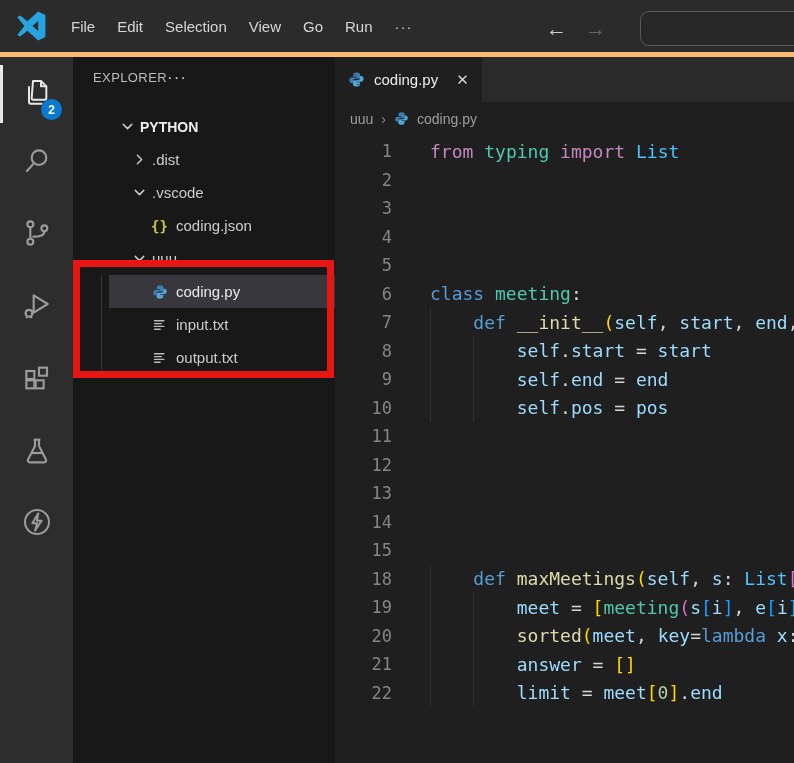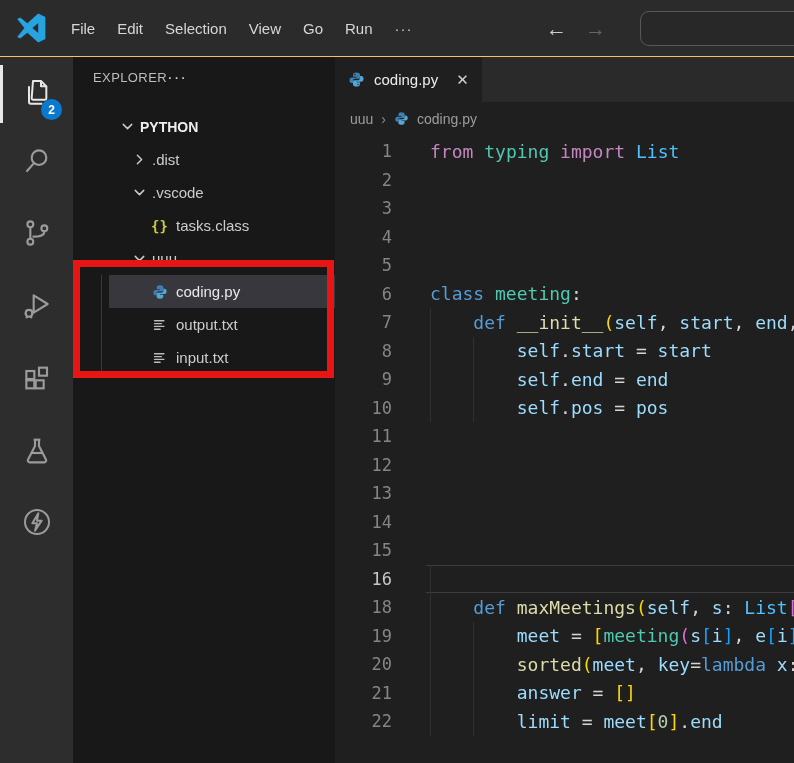--- a/index.html
+++ b/index.html
@@ -4,21 +4,21 @@
 <style>
   * { box-sizing: border-box; }
   html,body { margin:0; padding:0; }
   body {
     width:794px; height:763px; position:relative; overflow:hidden;
     background:#1f1f1f; font-family:"Liberation Sans", sans-serif;
     -webkit-font-smoothing:antialiased;
   }
 
   
-  .titlebar{position:absolute;left:0;top:0;width:794px;height:57px;background:#2b2b2b;border-bottom:1px solid #fdba74;display:flex;align-items:center;}
+  .titlebar{position:absolute;left:0;top:0;width:794px;height:57px;background:#2b2b2b;border-bottom:5px solid #fdba74;display:flex;align-items:center;}
   .vscode-logo{margin-left:16px;width:30px;height:30px;flex:none;}
   .menus{display:flex;margin-left:14px;}
   .menu-item{color:#d6d6d6;font-size:15px;padding:5px 11px;border-radius:5px;white-space:nowrap;}
   .menu-item.more{letter-spacing:1px;color:#cfcfcf;}
   .nav-arrows{position:absolute;left:546px;top:0;height:57px;display:flex;align-items:center;gap:18px;}
   .arrow{font-size:21px;line-height:1;}
   .arrow.back{color:#cccccc;}
   .arrow.fwd{color:#646464;}
   .searchbox{position:absolute;left:640px;top:11px;width:164px;height:35px;background:#282828;border:1px solid #585858;border-radius:9px;}
   .searchbox input{width:100%;height:100%;background:transparent;border:none;outline:none;color:#cccccc;font-size:13px;padding:0 10px;font-family:"Liberation Sans",sans-serif;}
@@ -176,21 +176,21 @@
           <svg viewBox="0 0 24 24" fill="none" stroke="#cccccc" stroke-width="2" stroke-linecap="round" stroke-linejoin="round">
             <polyline points="6 9 12 15 18 9"></polyline>
           </svg>
         </span>
         <span>.vscode</span>
       </div>
       <div class="tree-row file">
         <span class="file-ico">
           <span class="json-braces">{}</span>
         </span>
-        <span>tasks.class</span>
+        <span>coding.json</span>
       </div>
       <div class="tree-row folder">
         <span class="chev">
           <svg viewBox="0 0 24 24" fill="none" stroke="#cccccc" stroke-width="2" stroke-linecap="round" stroke-linejoin="round">
             <polyline points="6 9 12 15 18 9"></polyline>
           </svg>
         </span>
         <span>uuu</span>
       </div>
       <div class="tree-row file selected">
@@ -201,29 +201,29 @@
           </svg>
         </span>
         <span>coding.py</span>
       </div>
       <div class="tree-row file">
         <span class="file-ico">
           <svg width="15" height="15" viewBox="0 0 24 24" stroke="#bcbcbc" stroke-width="2.2" stroke-linecap="round">
             <path d="M4 6 h15 M4 10.5 h11 M4 15 h15 M4 19.5 h9"></path>
           </svg>
         </span>
-        <span>output.txt</span>
+        <span>input.txt</span>
       </div>
       <div class="tree-row file">
         <span class="file-ico">
           <svg width="15" height="15" viewBox="0 0 24 24" stroke="#bcbcbc" stroke-width="2.2" stroke-linecap="round">
             <path d="M4 6 h15 M4 10.5 h11 M4 15 h15 M4 19.5 h9"></path>
           </svg>
         </span>
-        <span>input.txt</span>
+        <span>output.txt</span>
       </div>
     </div>
   <div class="tree-guide"></div>
 </div>
 
 <div class="main">
   <div class="tabstrip">
     <div class="tab">
       <svg class="pyico" viewBox="0 0 24 24">
         <path fill="#3b7fb4" d="M12 2 C9 2 7.2 3.2 7.2 5 v3 h4.8 v1 H5.2 C3.4 9 2 10.6 2 13 s1.4 4 3.2 4 H7 v-3 c0 -1.7 1.4 -3 3 -3 h5 c1.4 0 2 -0.9 2 -2 V5 c0 -1.8 -2 -3 -5 -3 z M9.8 4.1 a1 1 0 1 1 0 2 a1 1 0 0 1 0 -2 z"></path>
@@ -251,21 +251,20 @@
       <div class="code-line"><span class="ln">6</span><span class="code-text"><span style="color: rgb(86, 156, 214);">class</span><span style="color: rgb(212, 212, 212);"> </span><span style="color: rgb(78, 201, 176);">meeting</span><span style="color: rgb(212, 212, 212);">:</span></span></div>
       <div class="code-line"><div class="iguide" style="left: 95px;"></div><span class="ln">7</span><span class="code-text"><span style="color: rgb(212, 212, 212);">    </span><span style="color: rgb(86, 156, 214);">def</span><span style="color: rgb(212, 212, 212);"> </span><span style="color: rgb(220, 220, 170);">__init__</span><span style="color: rgb(255, 215, 0);">(</span><span style="color: rgb(156, 220, 254);">self</span><span style="color: rgb(212, 212, 212);">, </span><span style="color: rgb(156, 220, 254);">start</span><span style="color: rgb(212, 212, 212);">, </span><span style="color: rgb(156, 220, 254);">end</span><span style="color: rgb(212, 212, 212);">, </span></span></div>
       <div class="code-line"><div class="iguide" style="left: 95px;"></div><div class="iguide" style="left: 138.36px;"></div><span class="ln">8</span><span class="code-text"><span style="color: rgb(212, 212, 212);">        </span><span style="color: rgb(156, 220, 254);">self</span><span style="color: rgb(212, 212, 212);">.</span><span style="color: rgb(156, 220, 254);">start</span><span style="color: rgb(212, 212, 212);"> = </span><span style="color: rgb(156, 220, 254);">start</span></span></div>
       <div class="code-line"><div class="iguide" style="left: 95px;"></div><div class="iguide" style="left: 138.36px;"></div><span class="ln">9</span><span class="code-text"><span style="color: rgb(212, 212, 212);">        </span><span style="color: rgb(156, 220, 254);">self</span><span style="color: rgb(212, 212, 212);">.</span><span style="color: rgb(156, 220, 254);">end</span><span style="color: rgb(212, 212, 212);"> = </span><span style="color: rgb(156, 220, 254);">end</span></span></div>
       <div class="code-line"><div class="iguide" style="left: 95px;"></div><div class="iguide" style="left: 138.36px;"></div><span class="ln">10</span><span class="code-text"><span style="color: rgb(212, 212, 212);">        </span><span style="color: rgb(156, 220, 254);">self</span><span style="color: rgb(212, 212, 212);">.</span><span style="color: rgb(156, 220, 254);">pos</span><span style="color: rgb(212, 212, 212);"> = </span><span style="color: rgb(156, 220, 254);">pos</span></span></div>
       <div class="code-line"><span class="ln">11</span><span class="code-text"></span></div>
       <div class="code-line"><span class="ln">12</span><span class="code-text"></span></div>
       <div class="code-line"><span class="ln">13</span><span class="code-text"></span></div>
       <div class="code-line"><span class="ln">14</span><span class="code-text"></span></div>
       <div class="code-line"><span class="ln">15</span></div>
-      <div class="code-line current"><div class="iguide" style="left: 95px;"></div><div class="cur-box"></div><span class="ln">16</span><span class="code-text"></span></div>
       <div class="code-line"><div class="iguide" style="left: 95px;"></div><span class="ln">18</span><span class="code-text"><span style="color: rgb(212, 212, 212);">    </span><span style="color: rgb(86, 156, 214);">def</span><span style="color: rgb(212, 212, 212);"> </span><span style="color: rgb(220, 220, 170);">maxMeetings</span><span style="color: rgb(255, 215, 0);">(</span><span style="color: rgb(156, 220, 254);">self</span><span style="color: rgb(212, 212, 212);">, </span><span style="color: rgb(156, 220, 254);">s</span><span style="color: rgb(212, 212, 212);">: </span><span style="color: rgb(79, 193, 255);">List</span><span style="color: rgb(218, 112, 214);">[</span></span></div>
       <div class="code-line"><div class="iguide" style="left: 95px;"></div><div class="iguide" style="left: 138.36px;"></div><span class="ln">19</span><span class="code-text"><span style="color: rgb(212, 212, 212);">        </span><span style="color: rgb(156, 220, 254);">meet</span><span style="color: rgb(212, 212, 212);"> = </span><span style="color: rgb(255, 215, 0);">[</span><span style="color: rgb(78, 201, 176);">meeting</span><span style="color: rgb(218, 112, 214);">(</span><span style="color: rgb(156, 220, 254);">s</span><span style="color: rgb(23, 159, 255);">[</span><span style="color: rgb(156, 220, 254);">i</span><span style="color: rgb(23, 159, 255);">]</span><span style="color: rgb(212, 212, 212);">, </span><span style="color: rgb(156, 220, 254);">e</span><span style="color: rgb(23, 159, 255);">[</span><span style="color: rgb(156, 220, 254);">i</span><span style="color: rgb(23, 159, 255);">]</span></span></div>
       <div class="code-line"><div class="iguide" style="left: 95px;"></div><div class="iguide" style="left: 138.36px;"></div><span class="ln">20</span><span class="code-text"><span style="color: rgb(212, 212, 212);">        </span><span style="color: rgb(220, 220, 170);">sorted</span><span style="color: rgb(255, 215, 0);">(</span><span style="color: rgb(156, 220, 254);">meet</span><span style="color: rgb(212, 212, 212);">, </span><span style="color: rgb(156, 220, 254);">key</span><span style="color: rgb(212, 212, 212);">=</span><span style="color: rgb(86, 156, 214);">lambda</span><span style="color: rgb(212, 212, 212);"> </span><span style="color: rgb(156, 220, 254);">x</span><span style="color: rgb(212, 212, 212);">: </span></span></div>
       <div class="code-line"><div class="iguide" style="left: 95px;"></div><div class="iguide" style="left: 138.36px;"></div><span class="ln">21</span><span class="code-text"><span style="color: rgb(212, 212, 212);">        </span><span style="color: rgb(156, 220, 254);">answer</span><span style="color: rgb(212, 212, 212);"> = </span><span style="color: rgb(255, 215, 0);">[]</span></span></div>
       <div class="code-line"><div class="iguide" style="left: 95px;"></div><div class="iguide" style="left: 138.36px;"></div><span class="ln">22</span><span class="code-text"><span style="color: rgb(212, 212, 212);">        </span><span style="color: rgb(156, 220, 254);">limit</span><span style="color: rgb(212, 212, 212);"> = </span><span style="color: rgb(156, 220, 254);">meet</span><span style="color: rgb(255, 215, 0);">[</span><span style="color: rgb(181, 206, 168);">0</span><span style="color: rgb(255, 215, 0);">]</span><span style="color: rgb(212, 212, 212);">.</span><span style="color: rgb(156, 220, 254);">end</span></span></div>
     </div>
 </div>
 
 <div class="annotation-rect"></div>
 

